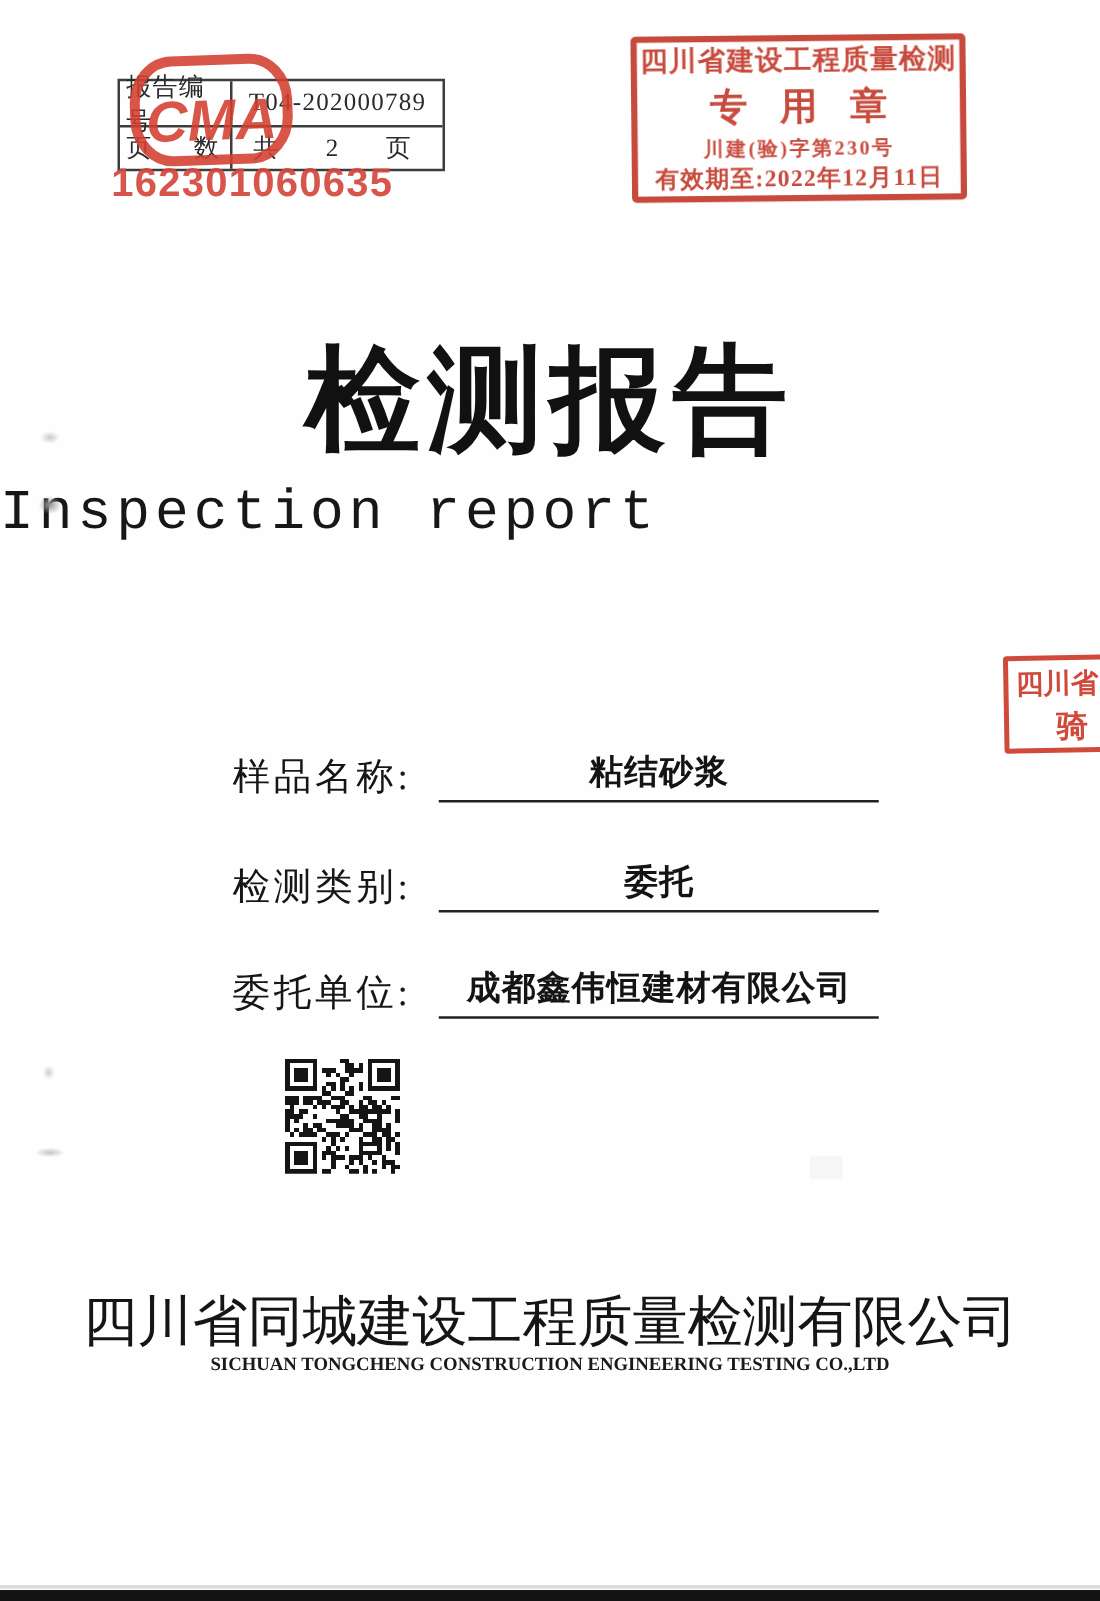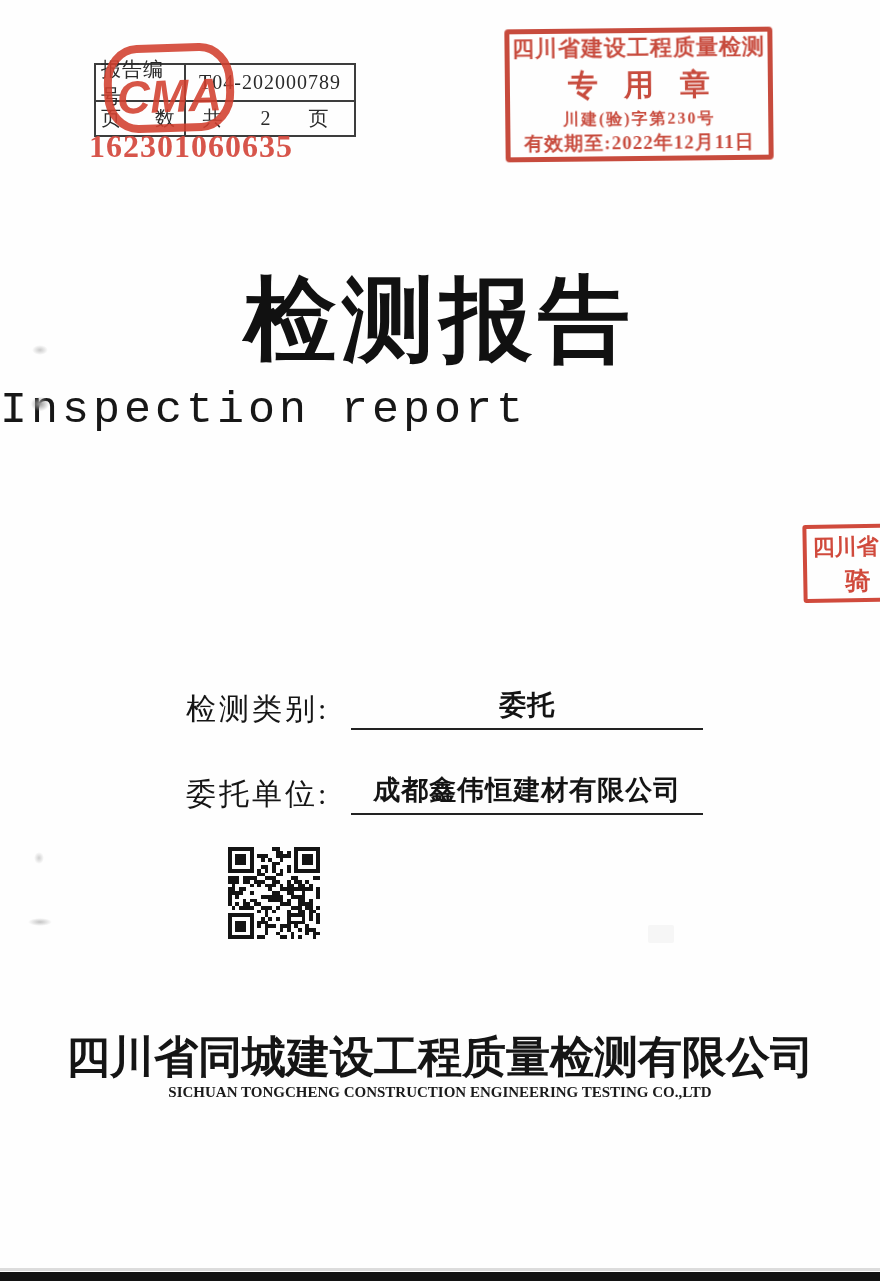--- a/index.html
+++ b/index.html
@@ -18,21 +18,21 @@
   .hdr-row { display:flex; height:35px; }
   .hdr-row + .hdr-row { border-top:2px solid #3d3d3d; }
   .hdr-cell { display:flex; align-items:center; font-size:20px; color:#2a2a2a; }
   .hdr-label { width:90px; border-right:2px solid #3d3d3d; padding-left:5px; letter-spacing:1px; }
   .hdr-label.spread { letter-spacing:7px; }
   .hdr-value { flex:1; justify-content:center; letter-spacing:1px; font-family:"Liberation Serif", serif; }
   .hdr-value.spread { letter-spacing:9px; }
 
   .red-number {
     position:absolute; left:89px; top:128px; z-index:2;
-    font-family:Liberation Serif, serif;
+    font-family:Liberation Sans, sans-serif;
     font-size:32px; font-weight:600; letter-spacing:1px;
     color:#d4473c; opacity:.92;
   }
 
   
   .cma-stamp {
     position:absolute; left:103px; top:42px; width:132px; height:92px;
     z-index:3; transform:rotate(-2deg); opacity:.88;
   }
 
@@ -90,21 +90,21 @@
     letter-spacing:1px; color:#141414; white-space:nowrap;
   }
 
   
   .qr { position:absolute; left:228px; top:847px; width:92px; height:92px; }
   .qr svg { width:100%; height:100%; shape-rendering:crispEdges; }
 
   
   .company-zh {
     position:absolute; left:0; top:1028px; width:100%;
-    text-align:center; font-size:44px; font-weight:700;
+    text-align:center; font-size:44px; font-weight:400;
     letter-spacing:0px; color:#151515;
     font-family:"DejaVu Serif", serif;
   }
   .company-en {
     position:absolute; left:0; top:1084px; width:100%;
     text-align:center; font-size:15px; font-weight:700;
     letter-spacing:0px; color:#1a1a1a;
     font-family:"Liberation Serif", serif;
   }
 
@@ -152,20 +152,22 @@
 
   <div class="side-stamp">
     <div class="side-line1">四川省同城</div>
     <div class="side-line2">骑</div>
   </div>
 
   <div class="title-zh">检测报告</div>
   <div class="title-en">Inspection report</div>
 
   <div class="field-row f1">
+    <div class="field-label">样品名称:</div>
+    <div class="field-value">粘结砂浆</div>
   </div>
   <div class="field-row f3">
     <div class="field-label">委托单位:</div>
     <div class="field-value">成都鑫伟恒建材有限公司</div>
   </div>
   <div class="field-row f2">
     <div class="field-label">检测类别:</div>
     <div class="field-value">委托</div>
   </div>
 

